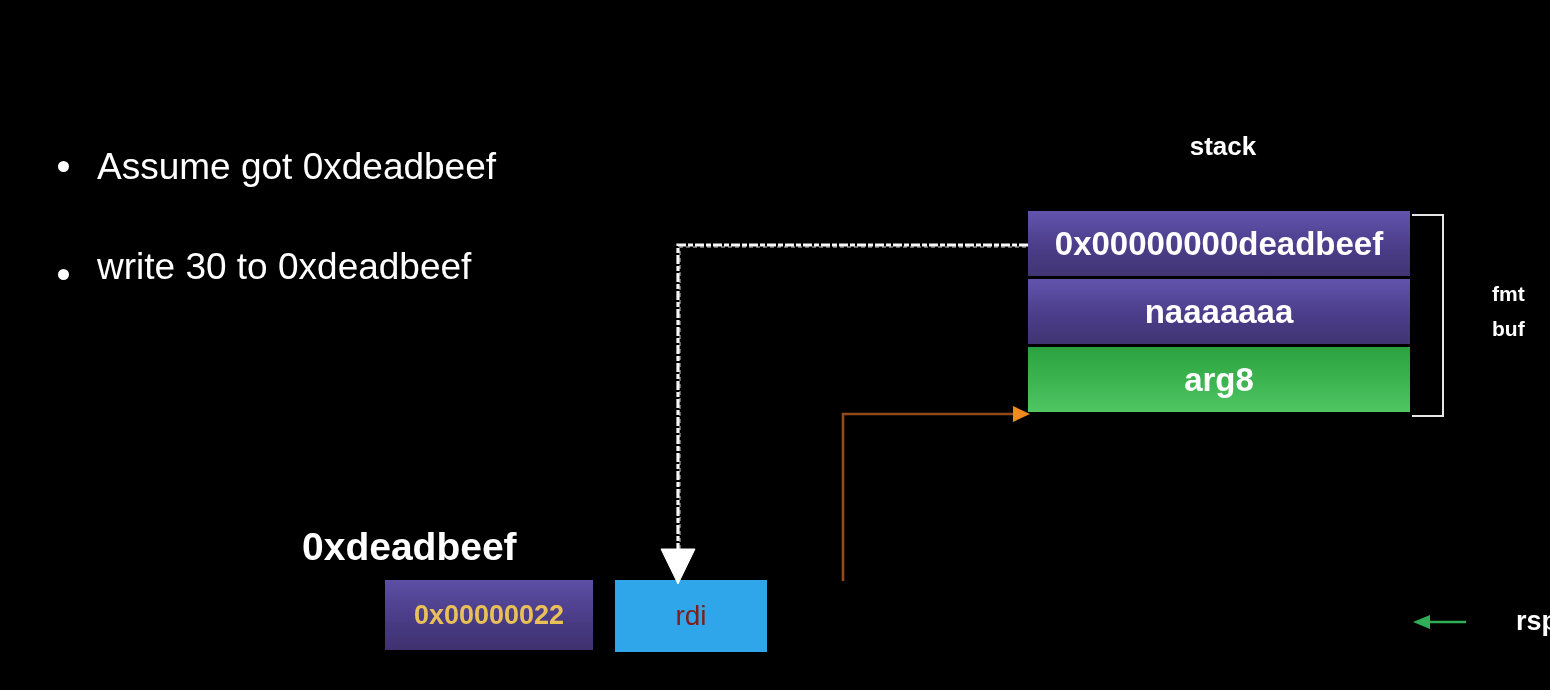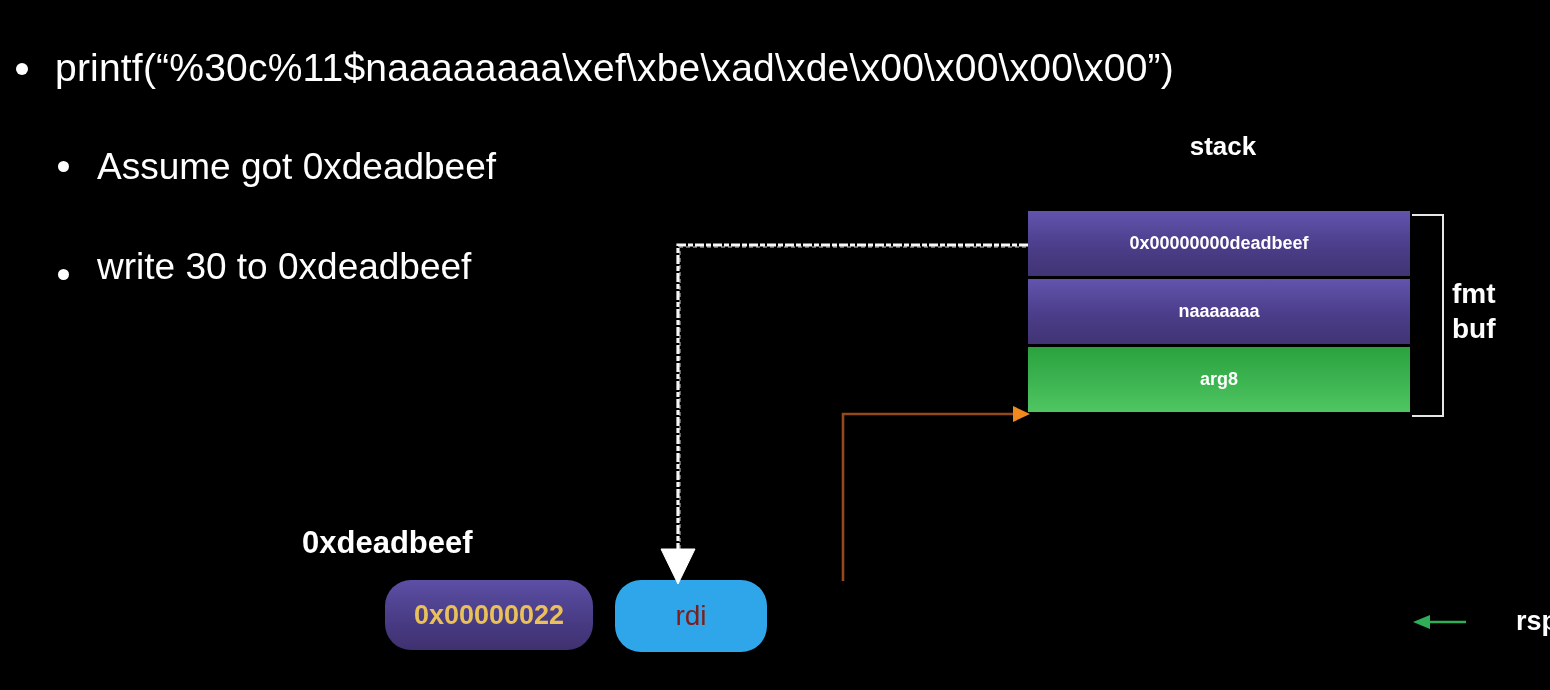--- a/index.html
+++ b/index.html
@@ -16,48 +16,44 @@
   .b2 .txt{font-size:37px;margin-left:28px;white-space:nowrap;}
   #bullet-main{left:16px;top:46px;}
   #sub1{left:58px;top:146px;}
   #sub2{left:58px;top:246px;align-items:center;}
 
   
   .stack-title{position:absolute;left:1128px;top:131px;width:190px;text-align:center;
     font-size:26px;font-weight:bold;}
   .stack{position:absolute;left:1028px;top:211px;width:382px;}
   .row{height:65px;margin-bottom:3px;display:flex;align-items:center;justify-content:center;
-    font-size:18px;font-weight:bold;color:#fff;}
+    font-size:33px;font-weight:bold;color:#fff;}
   .row.fmt{background:linear-gradient(180deg,#6254ad 0%,#4b3d89 55%,#413473 100%);}
   .row.arg{background:linear-gradient(180deg,#2ba23f 0%,#3db551 55%,#50c663 100%);}
 
   
-  .fmtbuf{position:absolute;left:1452px;top:276px;font-size:28px;font-weight:bold;line-height:35px;}
+  .fmtbuf{position:absolute;left:1492px;top:276px;font-size:21px;font-weight:bold;line-height:35px;}
   .rsp-label{position:absolute;left:1480px;top:606px;font-size:27px;font-weight:bold;margin-left:36px;}
 
   
-  .got-label{position:absolute;left:302px;top:525px;font-size:31px;font-weight:bold;}
-  .valbox{position:absolute;display:flex;align-items:center;justify-content:center;border-radius:26px;}
+  .got-label{position:absolute;left:302px;top:525px;font-size:39px;font-weight:bold;}
+  .valbox{position:absolute;display:flex;align-items:center;justify-content:center;}
   #got-box{left:385px;top:580px;width:208px;height:70px;
     background:linear-gradient(180deg,#5c4fa5 0%,#4a3c86 55%,#3f316f 100%);
     color:#e9c158;font-size:27px;font-weight:600;}
   #rdi-box{left:615px;top:580px;width:152px;height:72px;background:#2fa6e9;
     color:#7f1d1d;font-size:28px;}
 
   svg.overlay{position:absolute;left:0;top:0;pointer-events:none;}
 </style>
 </head>
 <body>
 
 <div class="slide">
 
-  <div class="bullet b1" id="bullet-main">
-    <span class="dot"></span>
-    <span class="txt">printf(“%30c%11$naaaaaaaa\xef\xbe\xad\xde\x00\x00\x00\x00”)</span>
-  </div>
 
   <div class="bullet b2" id="sub1">
     <span class="dot"></span>
     <span class="txt">Assume got 0xdeadbeef</span>
   </div>
   <div class="bullet b2" id="sub2">
     <span class="dot"></span>
     <span class="txt">write 30 to 0xdeadbeef</span>
   </div>
 

